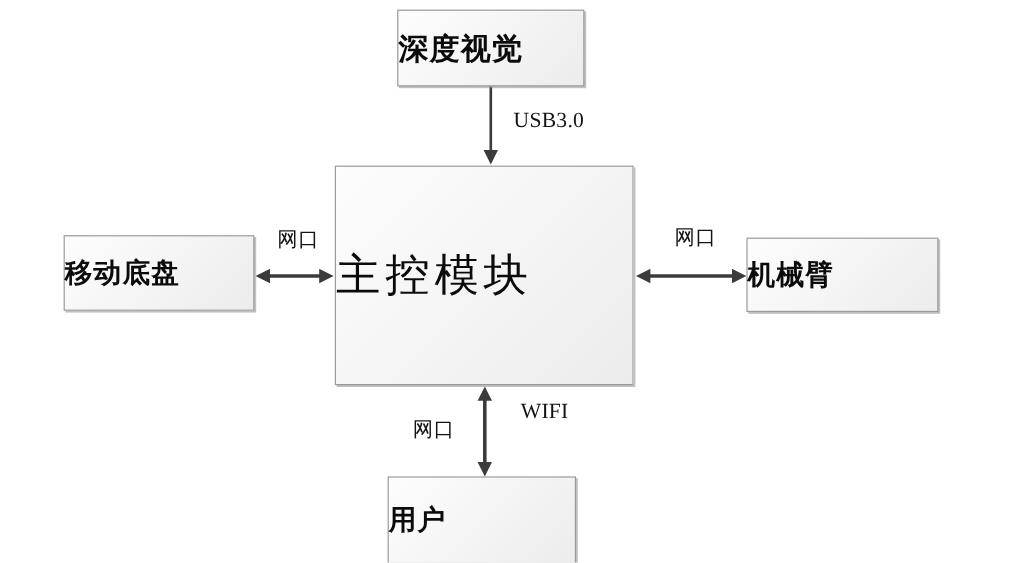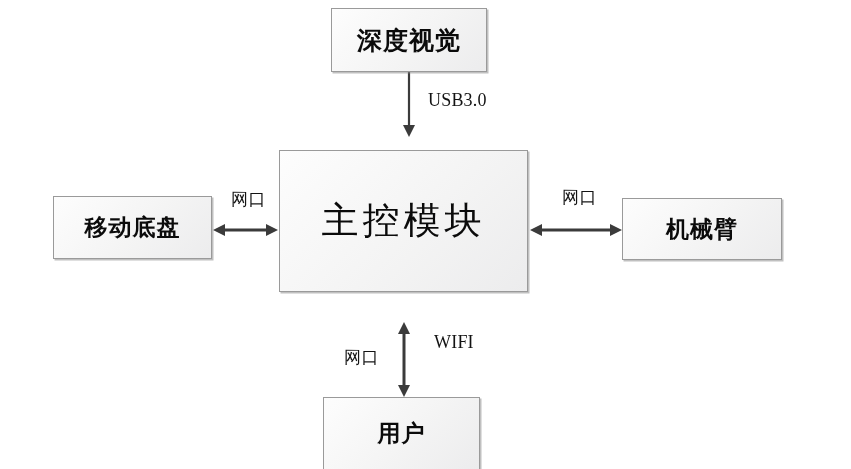--- a/index.html
+++ b/index.html
@@ -20,34 +20,33 @@
 
   
   .node {
     position: absolute;
     box-sizing: border-box;
     border: 1px solid #9a9a9a;
     background: linear-gradient(135deg, #fdfdfd 0%, #f4f4f4 55%, #ececed 100%);
     box-shadow: 1.5px 1.5px 0 rgba(140,140,140,0.55);
     display: flex;
     align-items: center;
-    justify-content: center;
     color: #0b0b0b;
     font-family: Liberation Sans, sans-serif;
     font-weight: bold;
     letter-spacing: 1px;
     white-space: nowrap;
   }
   .node.big {
     font-weight: normal;
     letter-spacing: 4px;
   }
 
   #node-depth-vision { left: 331px; top: 8px;   width: 156px; height: 64px; font-size: 25px; }
-  #node-main-control { left: 279px; top: 150px; width: 249px; height: 142px; font-size: 37px; }
+  #node-main-control { left: 279px; top: 138px; width: 249px; height: 183px; font-size: 37px; }
   #node-mobile-base  { left: 53px;  top: 196px; width: 159px; height: 63px;  font-size: 23px; }
   #node-robot-arm    { left: 622px; top: 198px; width: 160px; height: 62px;  font-size: 23px; }
   #node-user         { left: 323px; top: 397px; width: 157px; height: 73px;  font-size: 23px; }
 
   
   #connectors {
     position: absolute;
     left: 0; top: 0;
     width: 851px;
     height: 469px;

